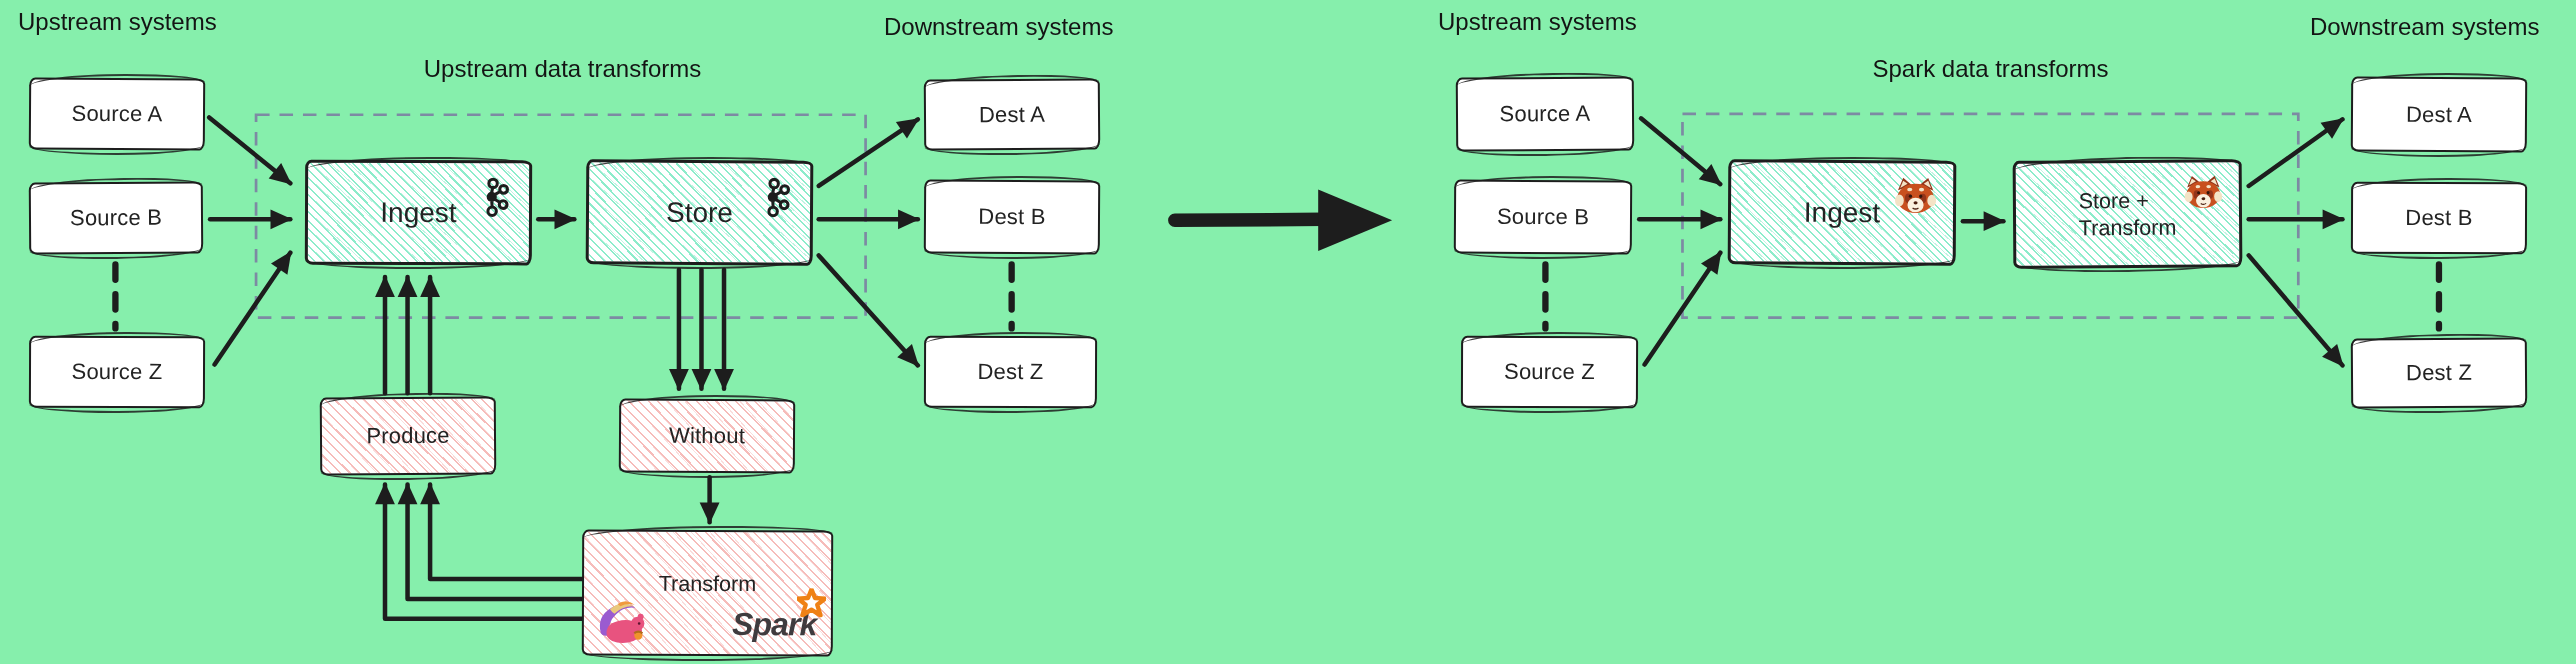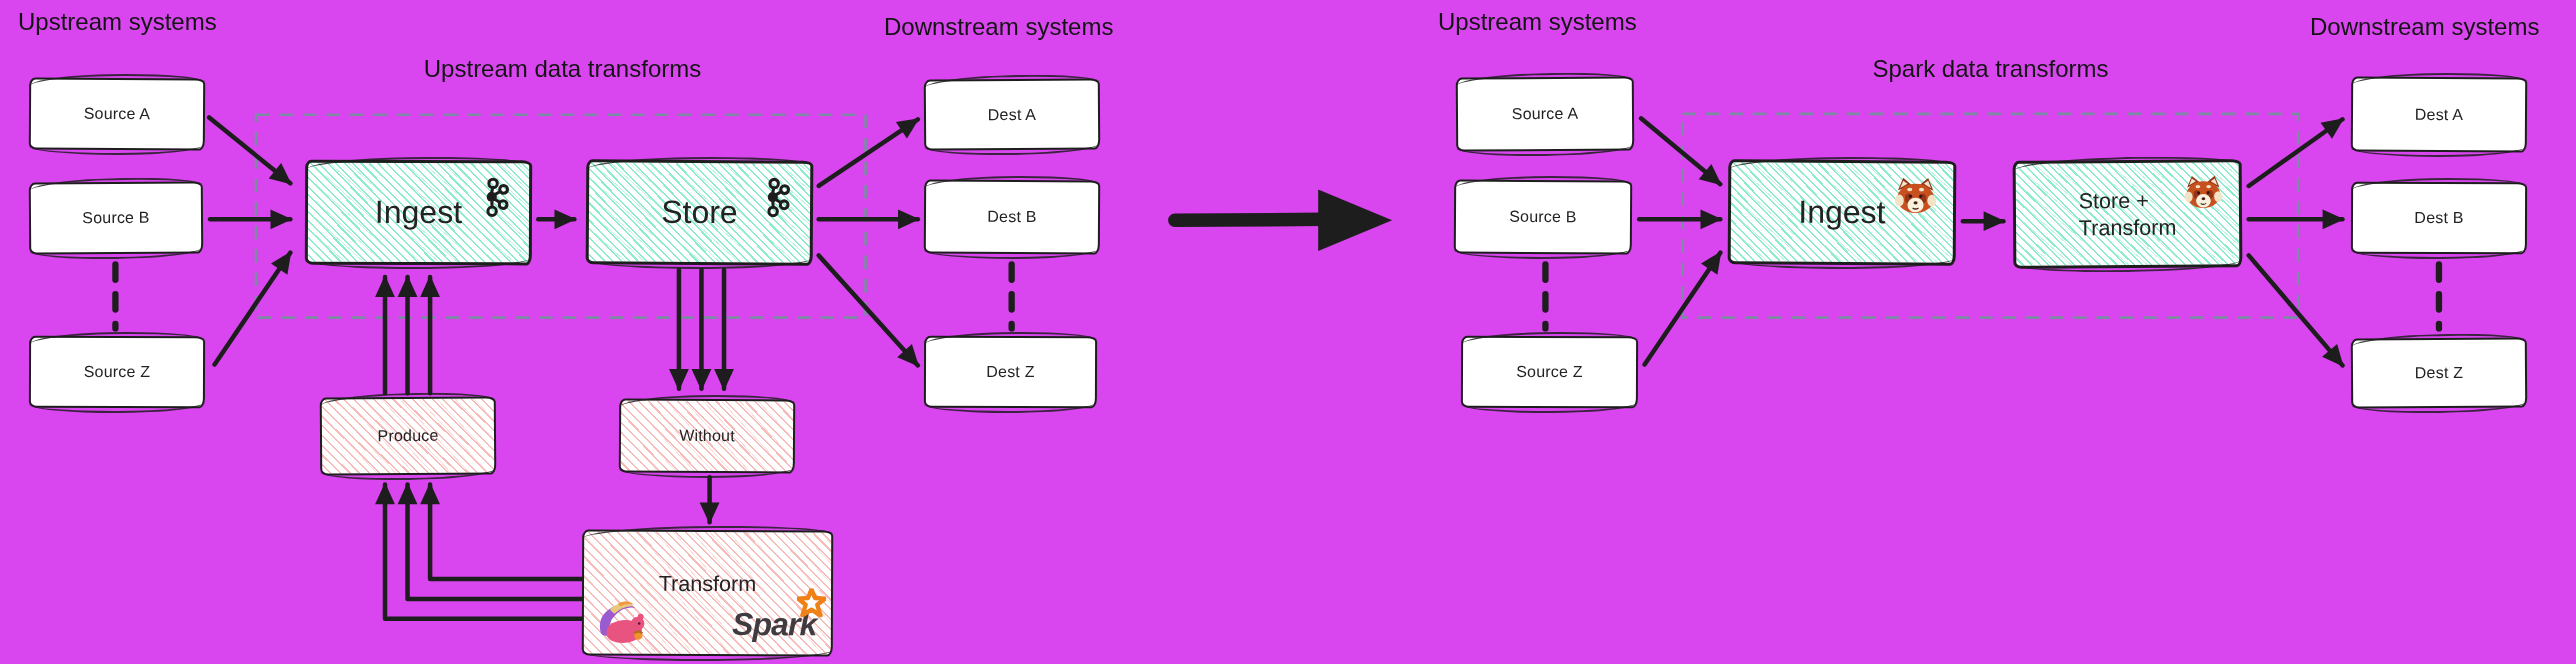--- a/index.html
+++ b/index.html
@@ -11,21 +11,21 @@
     --spark-gray:#3f3b3e;
     --flink-pink:#e8537f;
     --flink-purple:#9a5bd0;
     --flink-tan:#eac97c;
     --panda-orange:#c8501f;
     --panda-dark:#93351a;
     --panda-cream:#f3e3c6;
   }
   html,body{margin:0;padding:0;background:#ffffff;}
   .canvas{
-    position:relative;width:2576px;height:665px;background:#d946ef;overflow:hidden;
+    position:relative;width:2576px;height:665px;background:#86efac;overflow:hidden;
     font-family:"Liberation Sans","DejaVu Sans",sans-serif;color:var(--ink);
   }
   .overlay{position:absolute;left:0;top:0;width:2576px;height:665px;pointer-events:none;}
   .overlay line,.overlay path.conn{stroke:var(--ink);stroke-width:5;fill:none;stroke-linecap:round;stroke-linejoin:round;}
   .overlay .fat{stroke-width:15;}
   .overlay .dots{stroke:var(--ink);stroke-width:7;stroke-dasharray:17 16;fill:none;}
   .overlay .zone{fill:none;stroke:var(--dashed-box);stroke-width:3;stroke-dasharray:15 11;}
   .hdr{position:absolute;font-size:24px;line-height:29px;font-weight:500;color:#141414;white-space:nowrap;}
   .title{text-align:center;font-weight:500;}
   .box{
@@ -39,22 +39,22 @@
     border-radius:55% 45% 50% 50% / 12.6px 8px 10.8px 9px;transform:rotate(-.35deg);pointer-events:none;
   }
   .r1{transform:rotate(.35deg);} .r2{transform:rotate(-.4deg);} .r3{transform:rotate(.2deg);}
   .teal{background:
       repeating-linear-gradient(45deg,rgba(141,236,203,0) 0 4.5px,var(--teal-hatch) 4.5px 6px),
       repeating-linear-gradient(42deg,rgba(141,236,203,0) 0 11.7px,rgba(141,236,203,.55) 11.7px 12.6px),#fff;
       border-width:3.2px;}
   .pink{background:
       repeating-linear-gradient(45deg,rgba(246,188,186,0) 0 5.4px,var(--pink-hatch) 5.4px 6.9px),
       repeating-linear-gradient(47deg,rgba(246,188,186,0) 0 12.6px,rgba(246,188,186,.5) 12.6px 13.5px),#fff;}
-  .lbl{font-size:16px;color:#232323;letter-spacing:0.2px;}
-  .lbl-big{font-size:32px;color:#232323;}
+  .lbl{font-size:22px;color:#232323;letter-spacing:0.2px;}
+  .lbl-big{font-size:28px;color:#232323;}
   .lbl-2line{font-size:21.6px;line-height:27px;text-align:left;color:#232323;}
   .corner-icon{position:absolute;}
   .spark-logo{position:absolute;right:14.4px;bottom:10.8px;}
   .spark-word{font-size:32px;font-weight:700;font-style:italic;color:var(--spark-gray);letter-spacing:-0.9px;}
   .spark-star{position:absolute;top:-18px;right:-9px;}
 </style>
 </head>
 <body>
 
 <div class="canvas">

